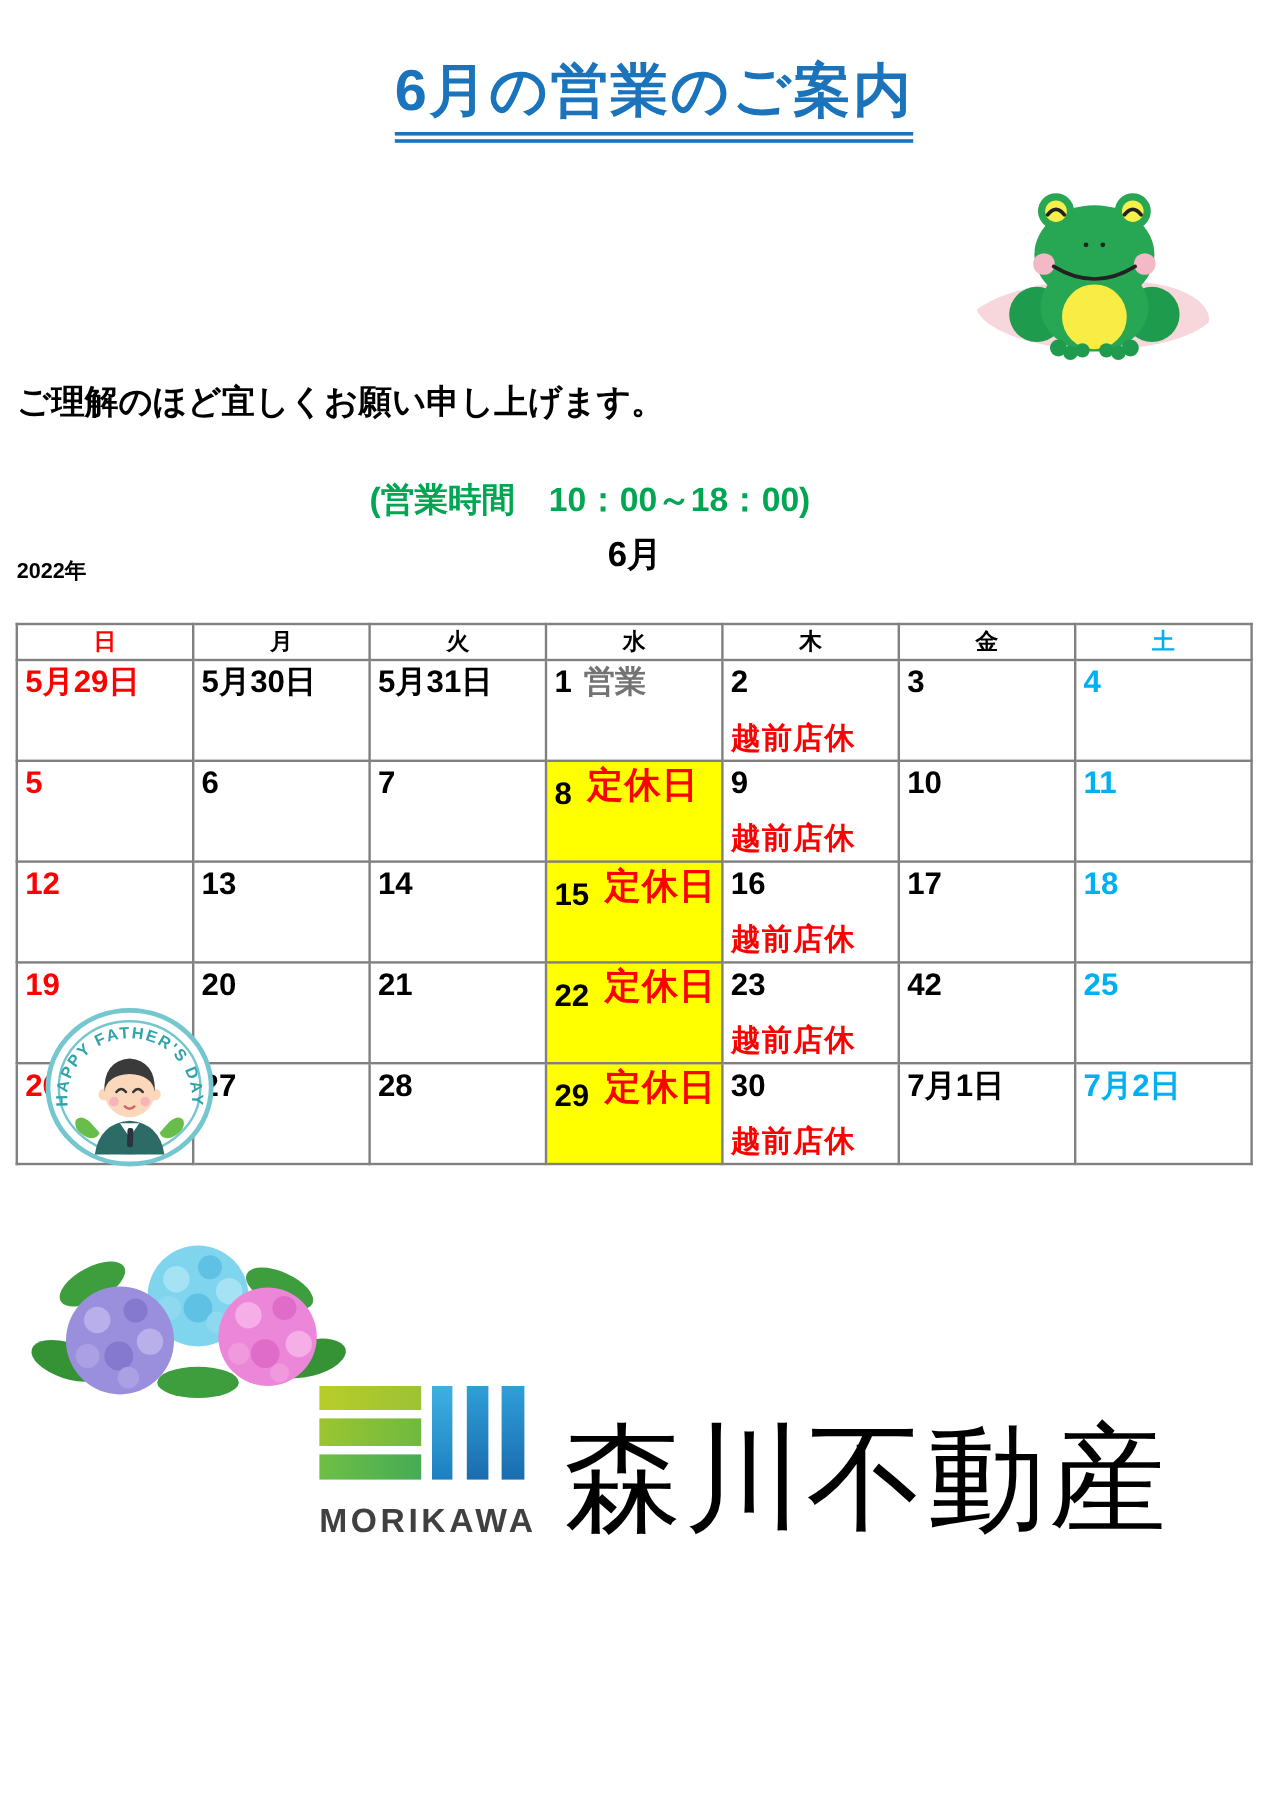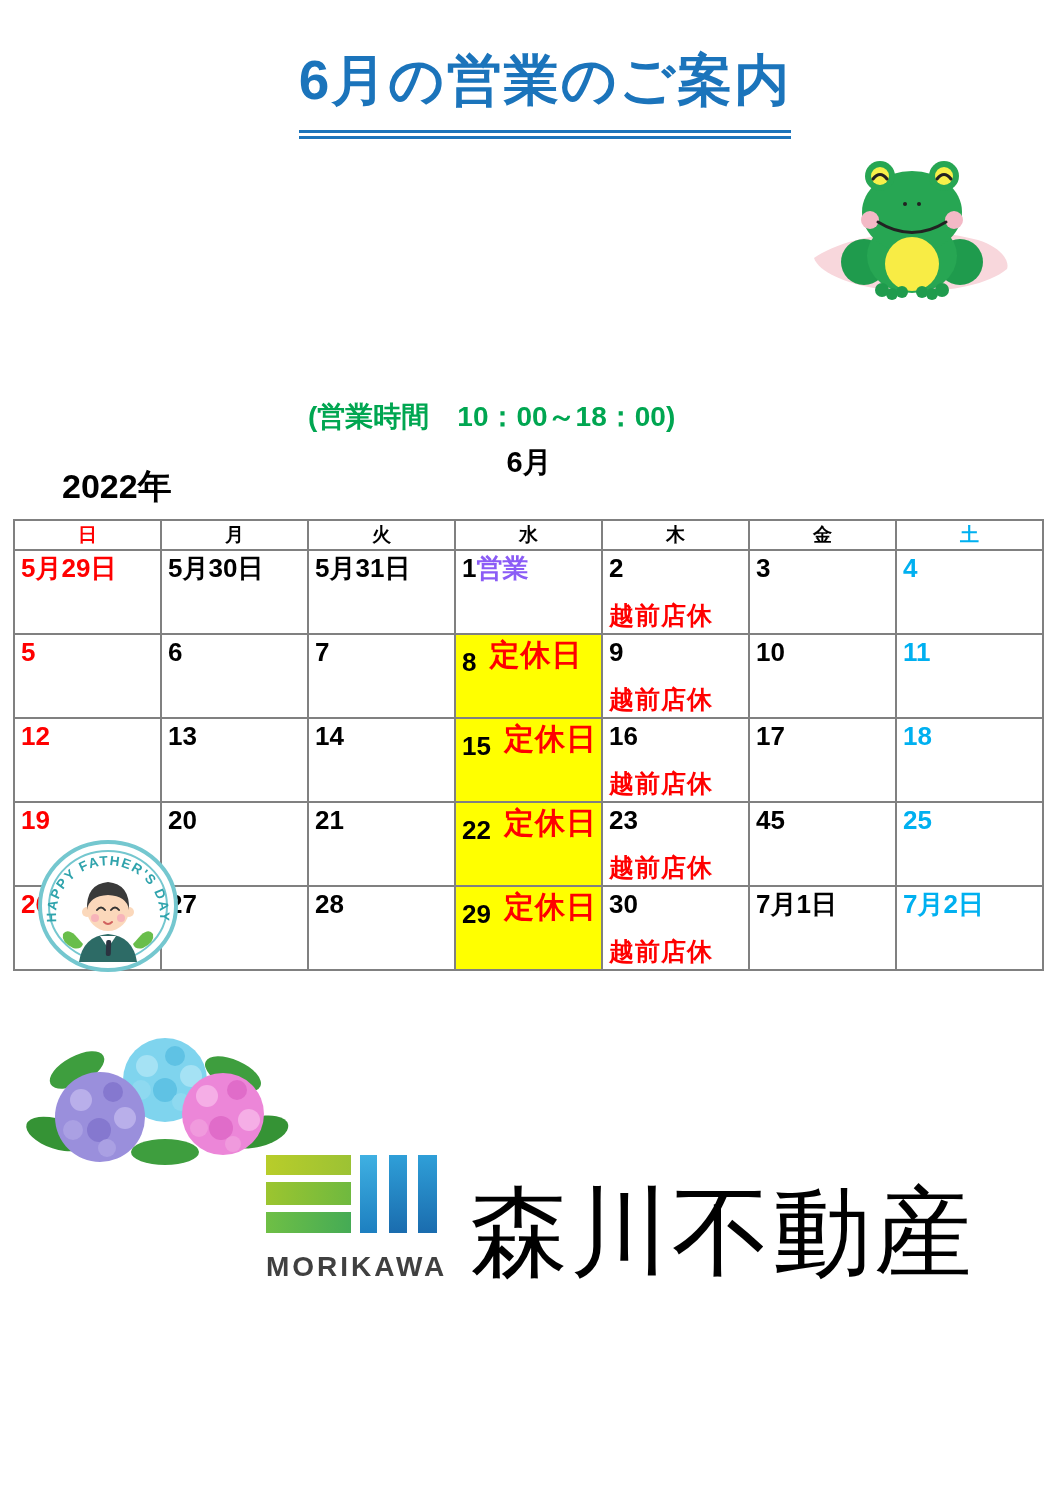--- a/index.html
+++ b/index.html
@@ -1,43 +1,43 @@
 <!DOCTYPE html>
 <html><head>
 <meta charset="utf-8">
 <style>
   html,body { margin:0; padding:0; background:#fff; }
   .page { position:relative; width:1058px; height:1497px; background:#fff; overflow:hidden;
           font-family:"Liberation Sans","DejaVu Sans",sans-serif; color:#000; }
 
   .title-wrap { position:absolute; top:44px; left:0; width:100%; text-align:center; }
-  .title { display:inline-block; font-size:55px; font-weight:bold; color:#1b74bb;
-           letter-spacing:2px; border-bottom:9px double #1b74bb; padding-bottom:12px;margin-left:32px; }
+  .title { display:inline-block; font-size:48px; font-weight:bold; color:#1b74bb;
+           letter-spacing:2px; border-bottom:9px double #1b74bb; padding-bottom:2px;margin-left:32px; }
 
   .intro1 { position:absolute; left:14px; top:220px; font-size:28px; font-weight:bold; }
   .intro2 { position:absolute; left:14px; top:316px; font-size:28px; font-weight:bold; }
   .hours  { position:absolute; left:308px; top:398px; font-size:28px; font-weight:bold; color:#00a651;text-align:center; }
-  .year   { position:absolute; left:14px; top:464px; font-size:34px; font-weight:bold;margin-left:48px; }
+  .year   { position:absolute; left:14px; top:464px; font-size:18px; font-weight:bold; }
   .month  { position:absolute; left:0; top:443px; width:100%; text-align:center; font-size:29px; font-weight:bold; }
 
   .frog { position:absolute; left:810px; top:142px; }
 
   .cal-wrap { position:absolute; left:13px; top:519px; }
   table.cal { border-collapse:collapse; table-layout:fixed; width:1031px; background:#fff; }
   .cal th, .cal td { border:2px solid #808080; }
   .cal thead tr { height:30px; }
   .cal th { font-size:19px; font-weight:bold; text-align:center; padding:0; }
   .cal tbody tr { height:84px; }
   .cal td { vertical-align:top; padding:3px 0 0 6px; font-size:26px; font-weight:bold; line-height:1.15; }
   .sun { color:#ff0000; }
   .sat { color:#00b0f0; }
   td.closed { background:#ffff00; }
   td.closed .d { position:relative; top:6px; }
   .closed-label { color:#ff0000; font-size:30px; margin-left:13px; letter-spacing:1px; }
-  .open-label { color:#8b5cf6; }
+  .open-label { color:#737373; margin-left:10px; }
   .note { color:#ff0000; font-size:25px; margin-top:17px; letter-spacing:1px; }
 
   .badge { position:absolute; left:24px; top:321px; z-index:2; }
   .hydrangea { position:absolute; left:15px; top:1032px; z-index:3; }
 
   .logo { position:absolute; left:266px; top:1150px; text-align:left; }
   .logo-text { margin-top:7px; font-size:28px; font-weight:bold; letter-spacing:3px; color:#404040; }
   .company { position:absolute; left:470px; top:1168px; font-size:98px; letter-spacing:3px; color:#000; }
 </style>
 </head>
@@ -68,20 +68,21 @@
     <path d="M68,80 Q102,101 136,80" stroke="#222" stroke-width="3" fill="none" stroke-linecap="round"></path>
     <ellipse cx="102" cy="122" rx="27" ry="27" fill="#f8ec45"></ellipse>
     <circle cx="72" cy="148" r="7" fill="#1f9b4d"></circle>
     <circle cx="82" cy="152" r="6" fill="#1f9b4d"></circle>
     <circle cx="92" cy="150" r="6" fill="#1f9b4d"></circle>
     <circle cx="112" cy="150" r="6" fill="#1f9b4d"></circle>
     <circle cx="122" cy="152" r="6" fill="#1f9b4d"></circle>
     <circle cx="132" cy="148" r="7" fill="#1f9b4d"></circle>
   </svg>
 
+  <div class="intro2">ご理解のほど宜しくお願い申し上げます。</div>
   <div class="hours">(営業時間　10：00～18：00)</div>
   <div class="year">2022年</div>
   <div class="month">6月</div>
 
   <div class="cal-wrap">
     <table class="cal">
       <thead>
         <tr>
           <th class="sun">日</th>
           <th>月</th>
@@ -119,21 +120,21 @@
           <td><span class="d">16</span><div class="note">越前店休</div></td>
           <td><span class="d">17</span></td>
           <td class="sat"><span class="d">18</span></td>
         </tr>
         <tr>
           <td class="sun"><span class="d">19</span></td>
           <td><span class="d">20</span></td>
           <td><span class="d">21</span></td>
           <td class="closed"><span class="d">22</span><span class="closed-label">定休日</span></td>
           <td><span class="d">23</span><div class="note">越前店休</div></td>
-          <td><span class="d">45</span></td>
+          <td><span class="d">42</span></td>
           <td class="sat"><span class="d">25</span></td>
         </tr>
         <tr>
           <td class="sun"><span class="d">26</span></td>
           <td><span class="d">27</span></td>
           <td><span class="d">28</span></td>
           <td class="closed"><span class="d">29</span><span class="closed-label">定休日</span></td>
           <td><span class="d">30</span><div class="note">越前店休</div></td>
           <td><span class="d">7月1日</span></td>
           <td class="sat"><span class="d">7月2日</span></td>

